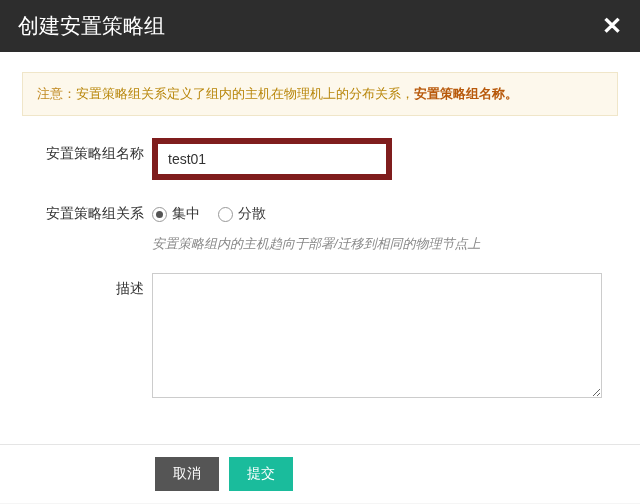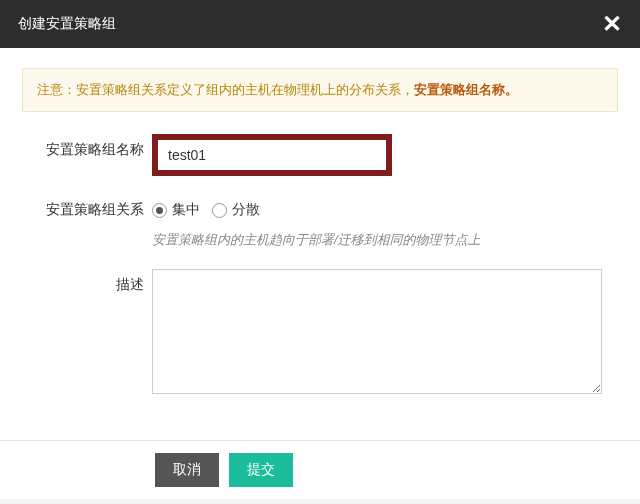--- a/index.html
+++ b/index.html
@@ -15,21 +15,21 @@
     }
     .modal-header {
       background: #2d2d2d;
       color: #fff;
       padding: 12px 18px;
       display: flex;
       justify-content: space-between;
       align-items: center;
     }
     .modal-title {
-      font-size: 14px;
+      font-size: 21px;
       font-weight: normal;
     }
     .close-btn {
       color: #fff;
       font-size: 24px;
       cursor: pointer;
       line-height: 1;
       font-weight: bold;
     }
     .modal-body {
@@ -65,21 +65,21 @@
     .text-input {
       width: 240px;
       padding: 7px 10px;
       border: 6px solid #7f1d1d;
       font-size: 14px;
       outline: none;
       color: #333;
     }
     .radio-group {
       display: flex;
-      gap: 12px;
+      gap: 18px;
       padding-top: 7px;
     }
     .radio-option {
       display: flex;
       align-items: center;
       gap: 5px;
       font-size: 14px;
       color: #333;
       cursor: pointer;
     }

